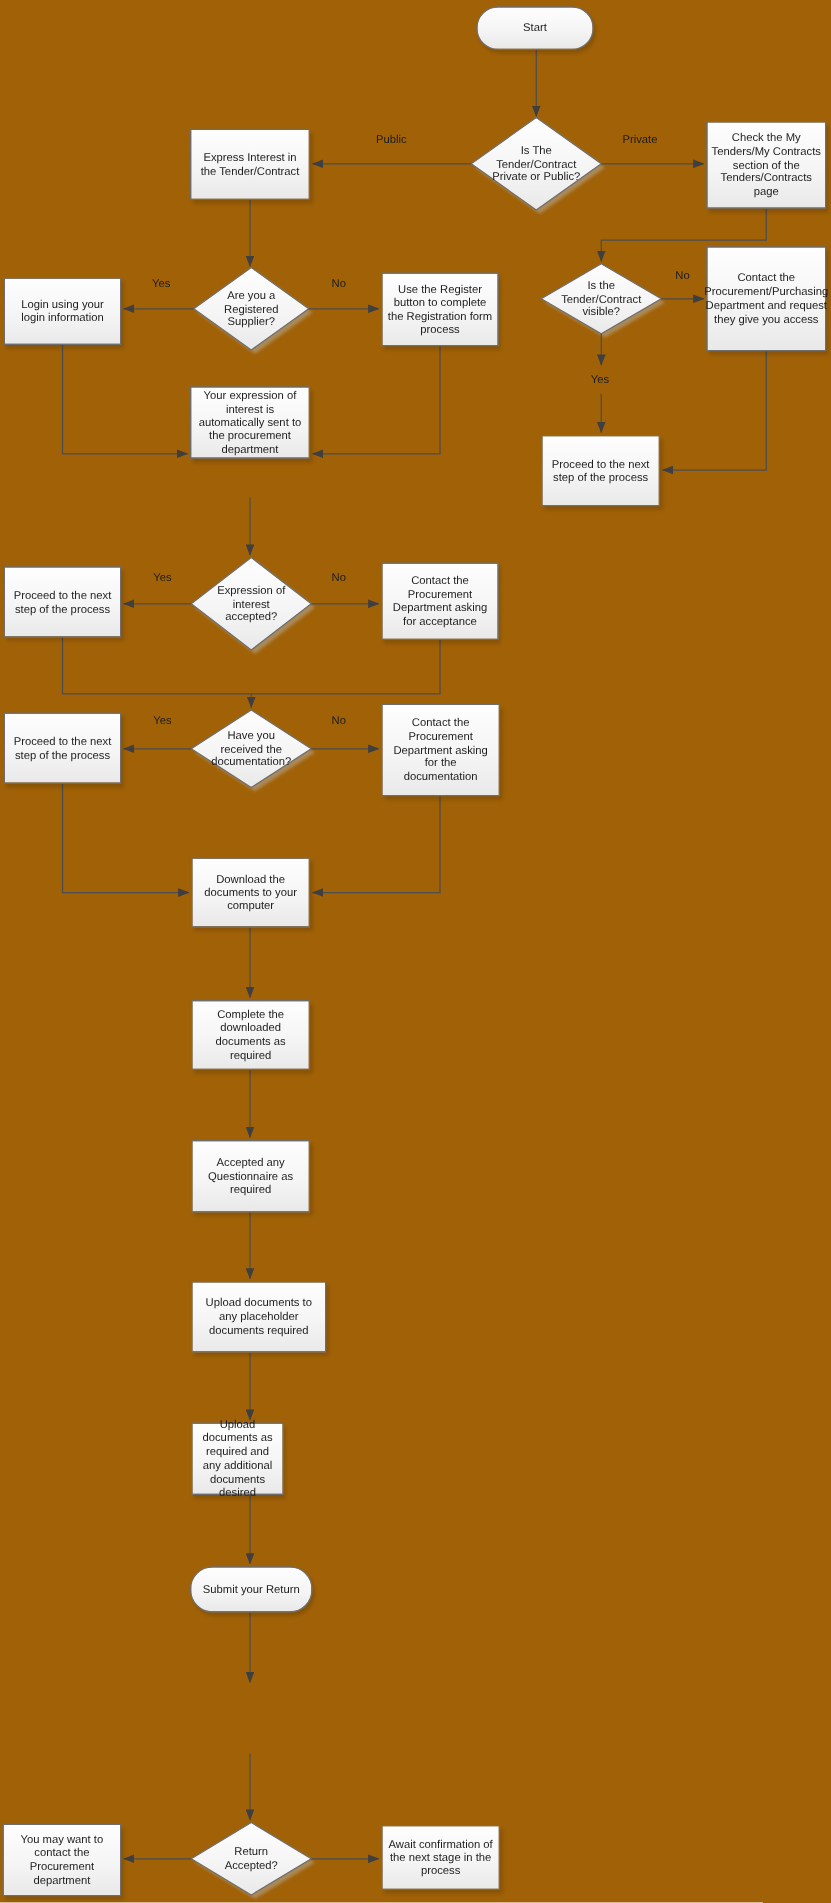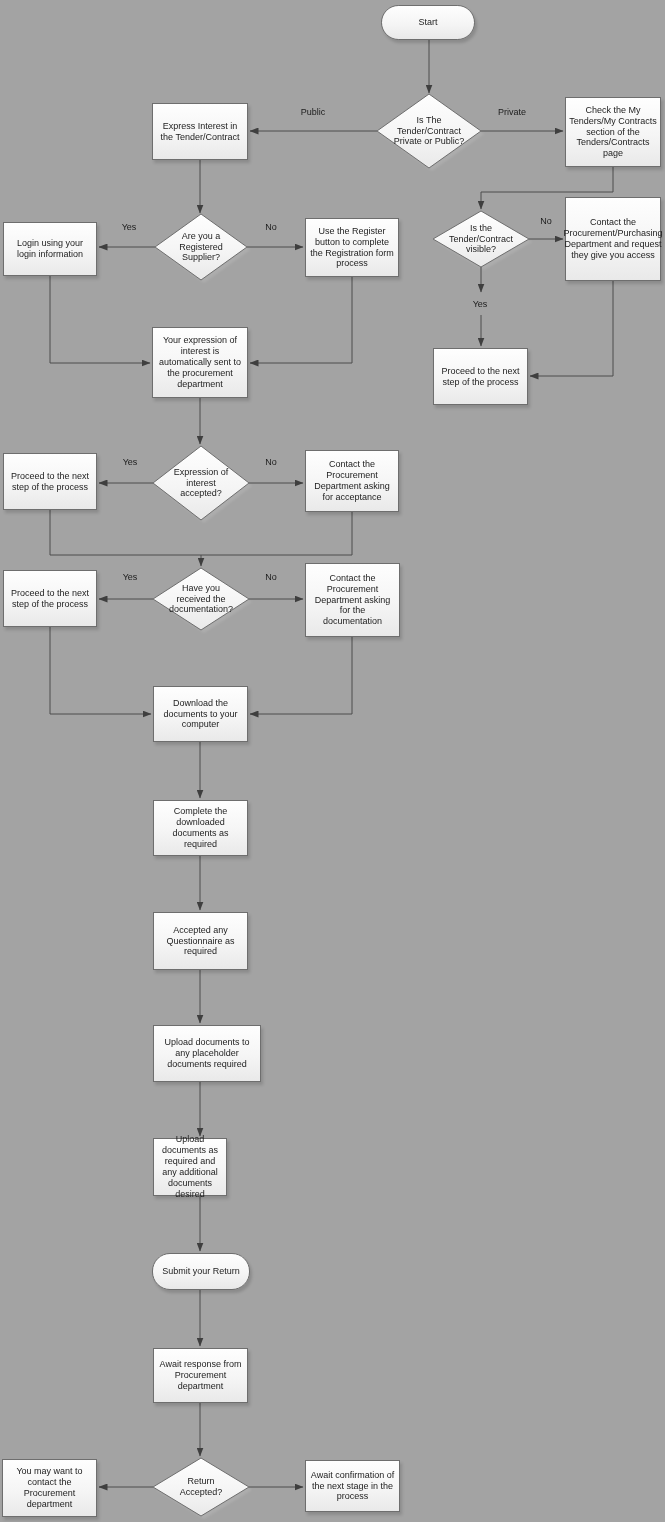--- a/index.html
+++ b/index.html
@@ -1,20 +1,20 @@
 <!DOCTYPE html>
 <html><head>
 <meta charset="utf-8">
 <style>
   html,body { margin:0; padding:0; background:#ffffff; }
   .canvas {
     position:relative; width:665px; height:1522px;
     font-family:"Liberation Sans", sans-serif;
     font-size:9px; line-height:1.22; color:#1c1c1c;
-    background:#a3a3a3; overflow:hidden;
+    background:#a16207; overflow:hidden;
   }
   .wires { position:absolute; left:0; top:0; z-index:1; }
   .wire  { fill:none; stroke:#4d4d4d; stroke-width:1; }
   .dshape { fill:url(#dgrad); stroke:#6e6e6e; stroke-width:1; }
   .dshadow { fill:#b9b9b9; opacity:0.45; }
   .node {
     position:absolute; z-index:2; box-sizing:border-box;
     display:flex; align-items:center; justify-content:center;
     text-align:center; padding:2px 3px;
   }
@@ -127,21 +127,21 @@
     </div>
 
   <div class="node box" style="left:565px;top:197px;width:96px;height:84px">
     <span>Contact the Procurement/Purchasing Department and request they give you access</span>
     </div>
 
   <div class="node box" style="left:433px;top:348px;width:95px;height:57px">
     <span>Proceed to the next step of the process</span>
     </div>
 
-  <div class="node box" style="left:152px;top:327px;width:96px;height:71px">
+  <div class="node box" style="left:152px;top:309px;width:96px;height:58px">
     <span>Your expression of interest is automatically sent to the procurement department</span>
     </div>
 
   <div class="node box" style="left:3px;top:453px;width:94px;height:57px">
     <span>Proceed to the next step of the process</span>
     </div>
 
   <div class="node box" style="left:305px;top:450px;width:94px;height:62px">
     <span>Contact the Procurement Department asking for acceptance</span>
     </div>
@@ -171,23 +171,20 @@
     </div>
 
   <div class="node box" style="left:153px;top:1138px;width:74px;height:58px">
     <span>Upload documents as required and any additional documents desired</span>
     </div>
 
   <div class="node box stadium" style="left:152px;top:1253px;width:98px;height:37px">
     <span>Submit your Return</span>
     </div>
 
-  <div class="node box" style="left:153px;top:1348px;width:95px;height:55px">
-    <span>Await response from Procurement department</span>
-    </div>
 
   <div class="node box" style="left:2px;top:1459px;width:95px;height:58px">
     <span>You may want to contact the Procurement department</span>
     </div>
 
   <div class="node box" style="left:305px;top:1460px;width:95px;height:52px">
     <span>Await confirmation of the next stage in the process</span>
     </div>
 
   <div class="dtext" style="left:384px;top:96px;width:90px;height:70px">

